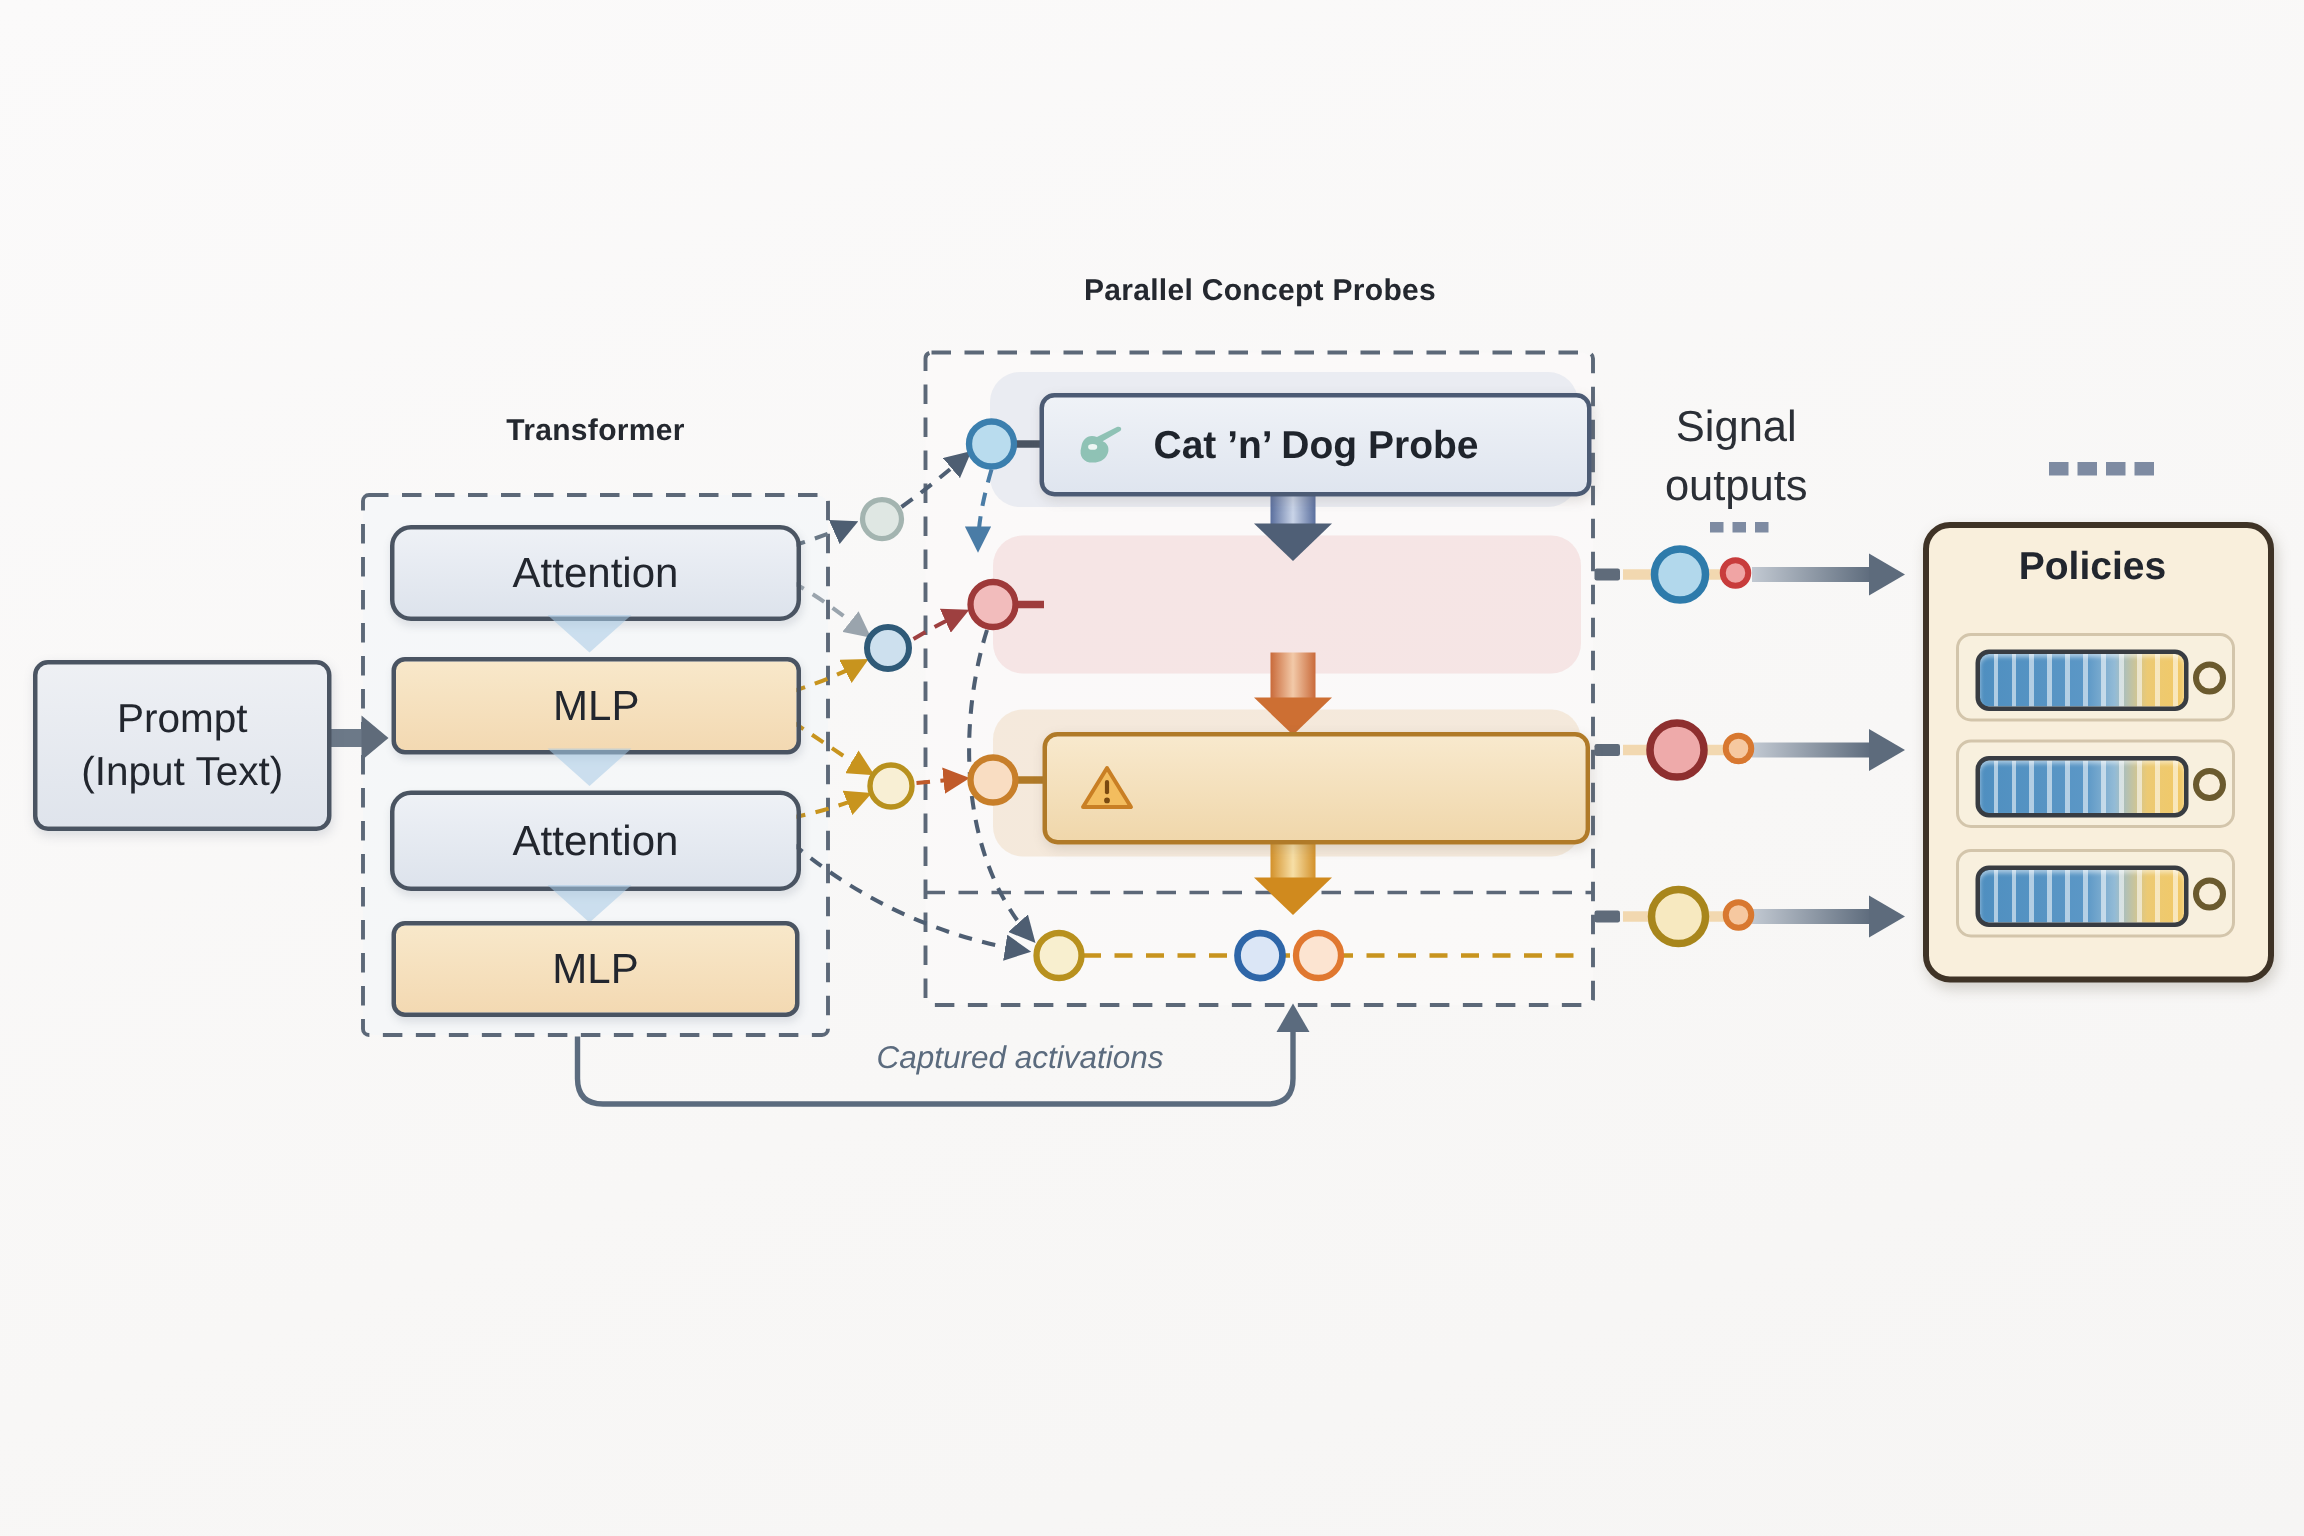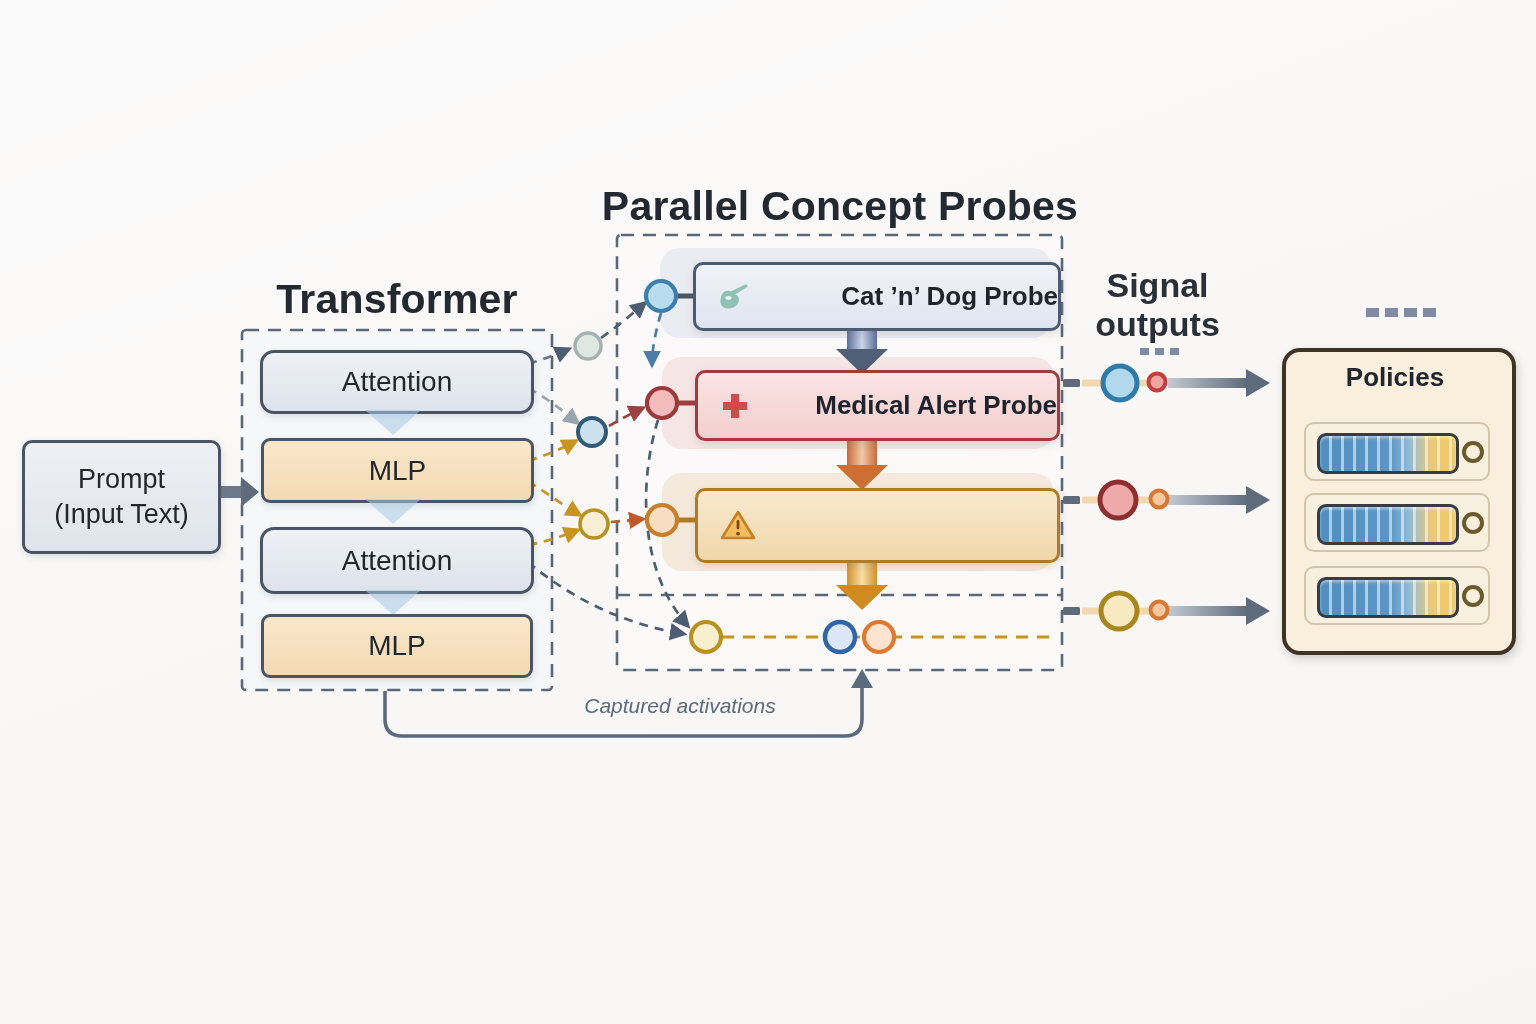--- a/index.html
+++ b/index.html
@@ -1,39 +1,39 @@
 <!DOCTYPE html>
 <html><head>
 <meta charset="utf-8">
 <style>
   html,body{margin:0;padding:0;background:#ffffff;}
   .canvas{
     position:relative;width:1536px;height:1024px;overflow:hidden;
     background:linear-gradient(160deg,#fbfafa 0%,#f8f7f6 60%,#f6f5f4 100%);
     font-family:"Liberation Sans",sans-serif;color:#24282f;
   }
-  .title{position:absolute;font-weight:bold;font-size:41px;text-align:center;color:#24282f;letter-spacing:0.2px;}
-  .subtitle{position:absolute;font-weight:700;font-size:34px;text-align:center;color:#2b2f36;}
+  .title{position:absolute;font-weight:bold;font-size:20px;text-align:center;color:#24282f;letter-spacing:0.2px;}
+  .subtitle{position:absolute;font-weight:400;font-size:29px;text-align:center;color:#2b2f36;}
   
   .panel-bg{position:absolute;border-radius:8px;}
   .glow{position:absolute;border-radius:20px;}
   
   .box{position:absolute;border-radius:10px;display:flex;align-items:center;justify-content:center;
        box-shadow:1px 3px 7px rgba(90,100,120,0.18);}
   .prompt-box{left:22px;top:440px;width:193px;height:108px;border:3px solid #4a5462;
     background:linear-gradient(180deg,#eef0f4 0%,#dfe4ec 100%);flex-direction:column;
     font-size:27px;line-height:35px;color:#22262e;}
   .layer{position:absolute;border:3px solid #4a5462;border-radius:9px;display:flex;align-items:center;
     justify-content:center;font-size:28px;color:#22262e;box-shadow:1px 3px 6px rgba(90,100,120,0.16);}
   .layer.attn{background:linear-gradient(180deg,#eef1f6 0%,#dde3ec 100%);border-radius:14px;}
   .layer.mlp{background:linear-gradient(180deg,#f8e8ca 0%,#f3d9b2 100%);}
   .chev{position:absolute;width:0;height:0;border-left:28px solid transparent;border-right:28px solid transparent;
     border-top:25px solid rgba(168,203,230,0.55);}
-  .probe{position:absolute;border-radius:10px;display:flex;align-items:center;gap:31px;padding-left:22px;
-    font-weight:bold;font-size:26px;color:#1f242c;box-shadow:1px 3px 8px rgba(110,100,90,0.18);justify-content:space-between;}
+  .probe{position:absolute;border-radius:10px;display:flex;align-items:center;gap:13px;padding-left:22px;
+    font-weight:bold;font-size:26px;color:#1f242c;box-shadow:1px 3px 8px rgba(110,100,90,0.18);}
   .probe .plabel{white-space:nowrap;}
   .probe-cat{left:693px;top:262px;width:340px;height:63px;border:3px solid #4c5b74;
     background:linear-gradient(180deg,#eff2f7 0%,#dfe5ef 100%);}
   .probe-med{left:695px;top:370px;width:337px;height:65px;border:3px solid #9e3d3d;
     background:linear-gradient(180deg,#fae4e4 0%,#f3cece 100%);}
   .probe-safe{left:695px;top:488px;width:337px;height:69px;border:3px solid #b07a28;
     background:linear-gradient(180deg,#f8e9cd 0%,#f0d7ab 100%);}
   .icon{display:inline-flex;align-items:center;justify-content:center;}
   
   .dash-row{position:absolute;display:flex;gap:6px;}
@@ -225,28 +225,20 @@
   <div class="probe probe-cat">
     <span class="icon">
       <svg viewBox="0 0 40 30" width="38" height="30">
         <path d="M3,16 C1,23 5,27 11,27 C17,27 21,24 22,19 C22.5,16 21,13 18,12 L30,5 C32,4 31,1 28,2 L14,9 C8,7 4,10 3,16 Z" fill="#8fc2b5"></path>
         <ellipse cx="11" cy="16" rx="3.2" ry="2" fill="#ffffff" opacity="0.85"></ellipse>
       </svg>
     </span>
     <span class="plabel">Cat ’n’ Dog Probe</span>
   </div>
 
-  <div class="probe probe-med">
-    <span class="icon">
-      <svg viewBox="0 0 30 30" width="30" height="30">
-        <path d="M11,3 h8 v8 h8 v8 h-8 v8 h-8 v-8 H3 v-8 h8 z" fill="#d84848"></path>
-      </svg>
-    </span>
-    <span class="plabel">Medical Alert Probe</span>
-  </div>
 
   <div class="probe probe-safe">
     <span class="icon">
       <svg viewBox="0 0 36 33" width="36" height="33">
         <path d="M18,3 L34,29 L2,29 Z" fill="#f3bd5e" stroke="#c97f24" stroke-width="2.6" stroke-linejoin="round"></path>
         <rect x="16.6" y="11" width="2.8" height="9.5" rx="1.4" fill="#7a4a10"></rect>
         <circle cx="18" cy="24.6" r="1.9" fill="#7a4a10"></circle>
       </svg>
     </span>
   </div>

